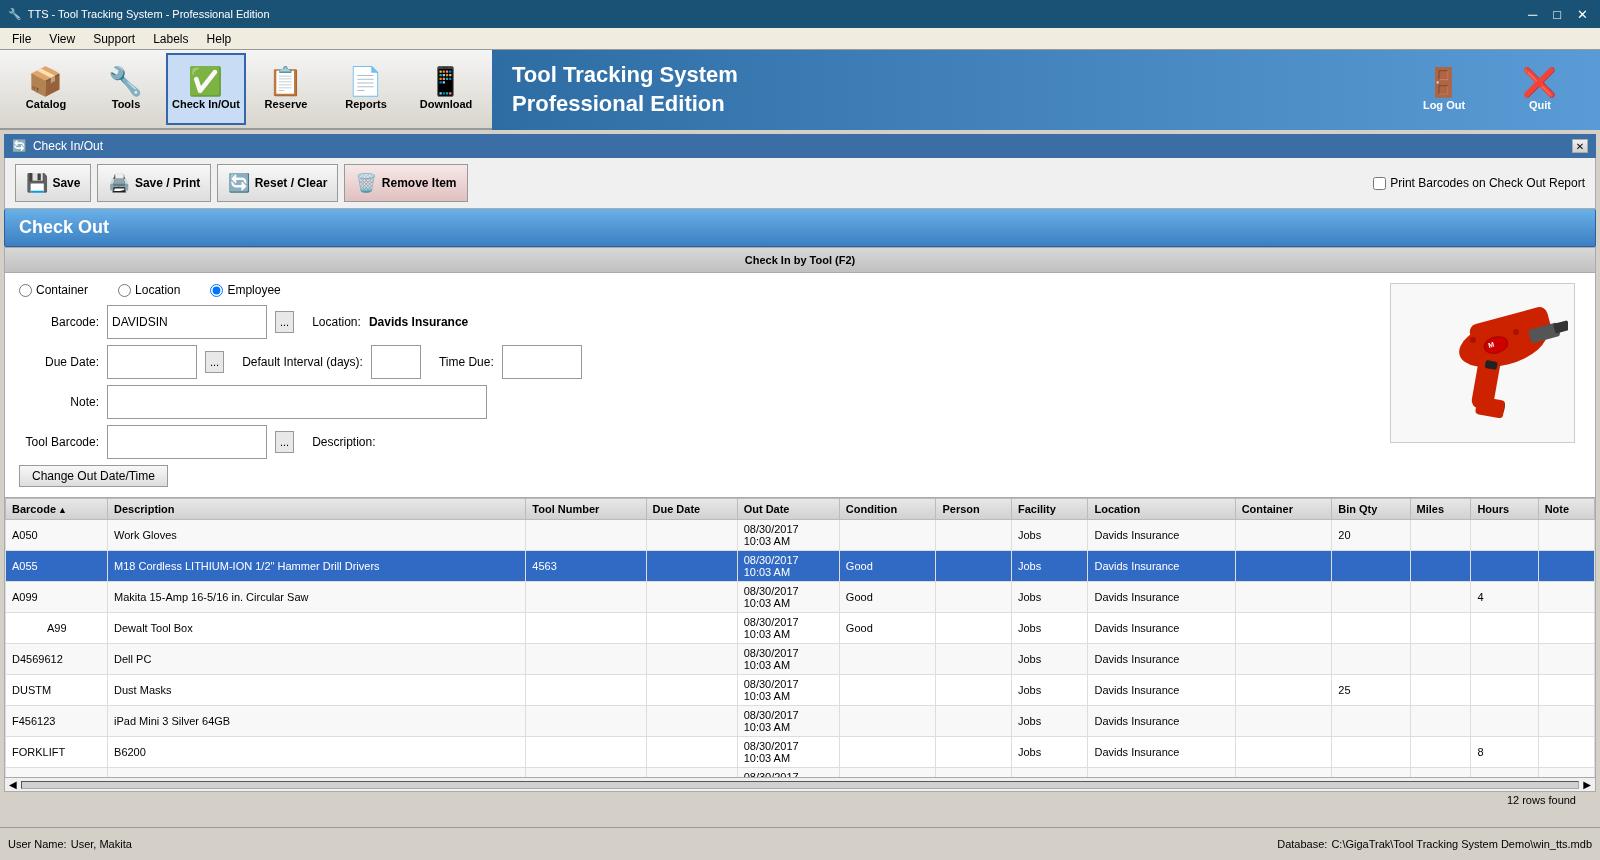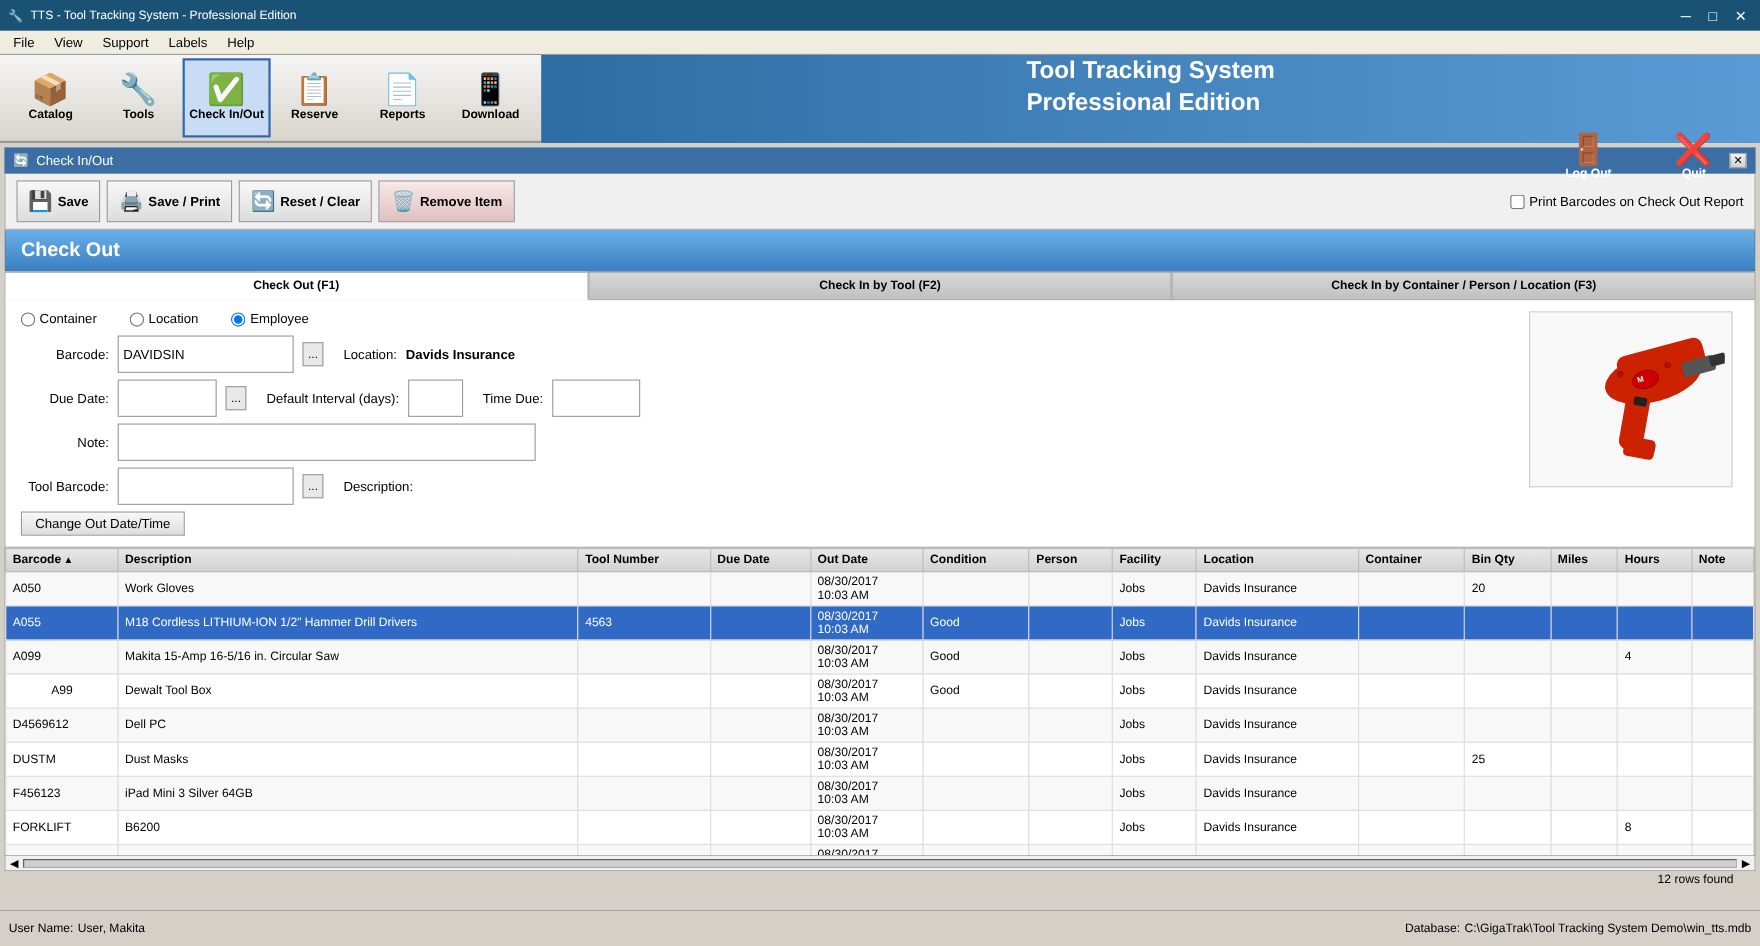--- a/index.html
+++ b/index.html
@@ -13,21 +13,21 @@
 
     
     #menubar { background: #f0ece0; height: 22px; display: flex; align-items: center; padding: 0 4px; border-bottom: 1px solid #999; gap: 2px; }
     #menubar span { padding: 2px 8px; cursor: pointer; font-size: 12px; }
     .toolbar-btn { display: flex; flex-direction: column; align-items: center; justify-content: center; width: 80px; height: 72px; cursor: pointer; border: 1px solid transparent; padding: 4px; gap: 2px; }
     .toolbar-btn.active { background: #c8ddf5; border: 2px solid #3366aa; }
     .toolbar-btn .icon { font-size: 28px; line-height: 1; }
     .toolbar-btn .label { font-size: 11px; text-align: center; font-weight: bold; }
 
     
-    #app-header { background: linear-gradient(to right, #2e6da4, #5b9bd5); color: white; height: 80px; display: flex; align-items: center; padding: 0 20px; margin-left: 0; flex-direction: column; }
+    #app-header { background: linear-gradient(to right, #2e6da4, #5b9bd5); color: white; height: 80px; display: flex; align-items: center; padding: 0 20px; margin-left: 0; }
     #app-header-title { font-size: 22px; font-weight: bold; line-height: 1.3; }
 
     
     #header-row { display: flex; height: 80px; }
     #toolbar-area { flex: 0 0 auto; }
     #app-header { flex: 1; }
 
     
     #action-buttons { display: flex; align-items: center; gap: 6px; padding: 6px 10px; background: #f5f5f5; border-bottom: 1px solid #ccc; }
 
@@ -165,28 +165,22 @@
     <input type="checkbox" style="">
     <span>Print Barcodes on Check Out Report</span>
   </div>
 </div>
 
 <div id="checkout-header" style="margin:0 4px; background:linear-gradient(to bottom,#6ab0e8,#3a7fc1); color:white; padding:8px 14px; font-size:18px; font-weight:bold; border:1px solid #2a5fa0; border-top:none;">
   <span>Check Out</span>
 </div>
 
 <div id="tabs-row" style="display:flex; margin:0 4px;">
-  <div class="tab active" style="background:white; border:1px solid #aaa; padding:6px 20px; font-size:11px; font-weight:bold; cursor:pointer; flex:1; text-align:center; border-bottom:1px solid white;">
-    <span>Check Out (F1)</span>
-  </div>
   <div class="tab" style="background:linear-gradient(to bottom,#d8d8d8,#c0c0c0); border:1px solid #aaa; padding:6px 20px; font-size:11px; font-weight:bold; cursor:pointer; flex:1; text-align:center;">
     <span>Check In by Tool (F2)</span>
-  </div>
-  <div class="tab" style="background:linear-gradient(to bottom,#d8d8d8,#c0c0c0); border:1px solid #aaa; padding:6px 20px; font-size:11px; font-weight:bold; cursor:pointer; flex:1; text-align:center;">
-    <span>Check In by Container / Person / Location (F3)</span>
   </div>
 </div>
 
 <div style="position:relative; margin:0 4px; border:1px solid #aaa; border-top:none; background:white; padding:10px 14px;">
 
   <div style="display:flex; gap:30px; margin-bottom:8px;">
     <label style="display:flex;align-items:center;gap:4px;font-size:12px;">
       <input type="radio" name="checkout_type" style="">
       <span>Container</span>
     </label>

